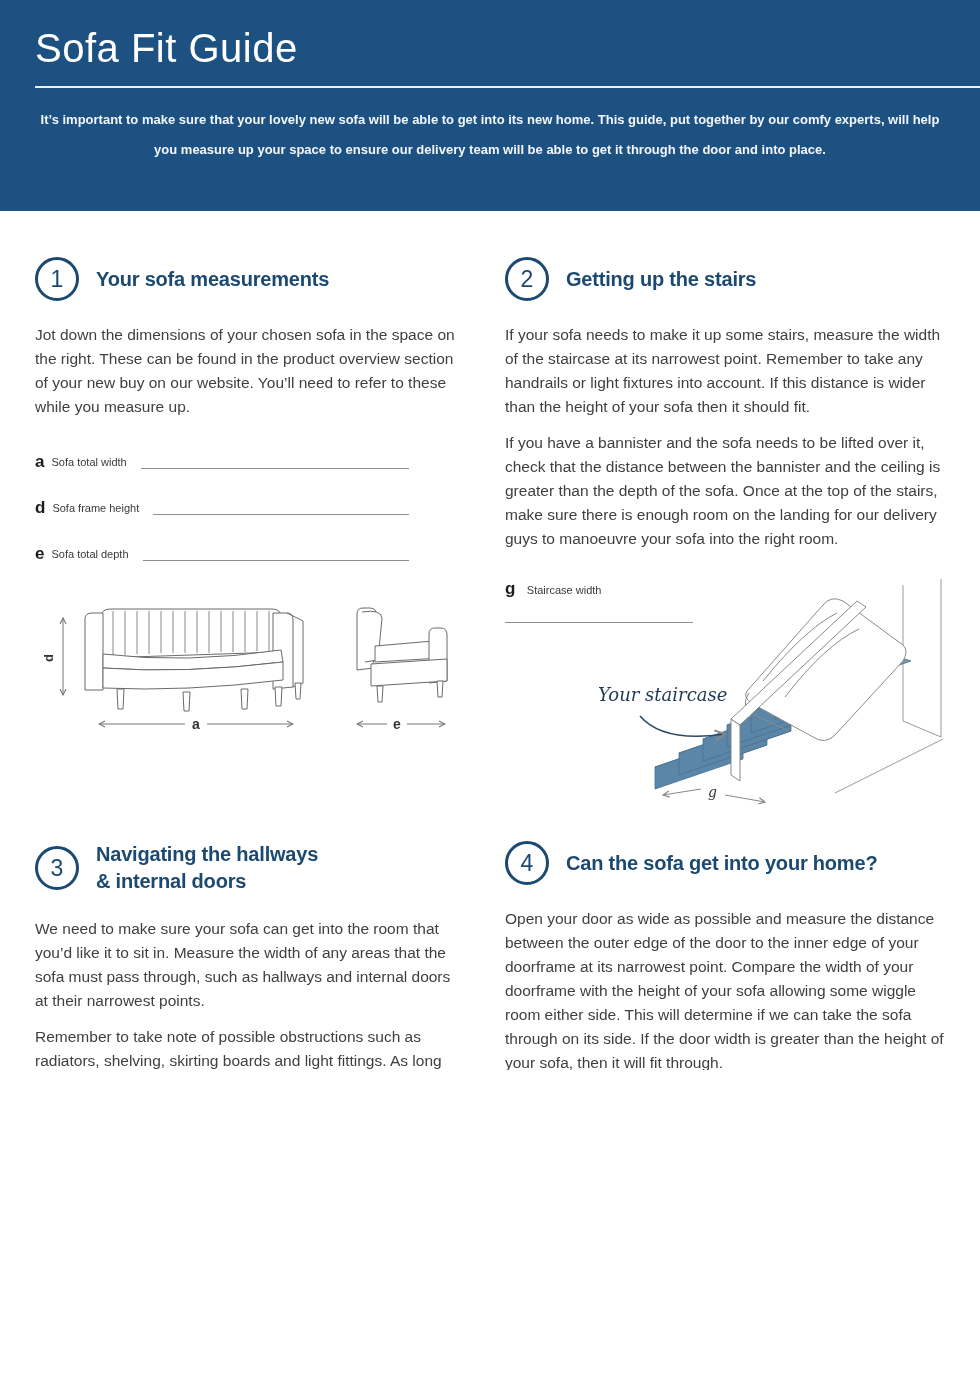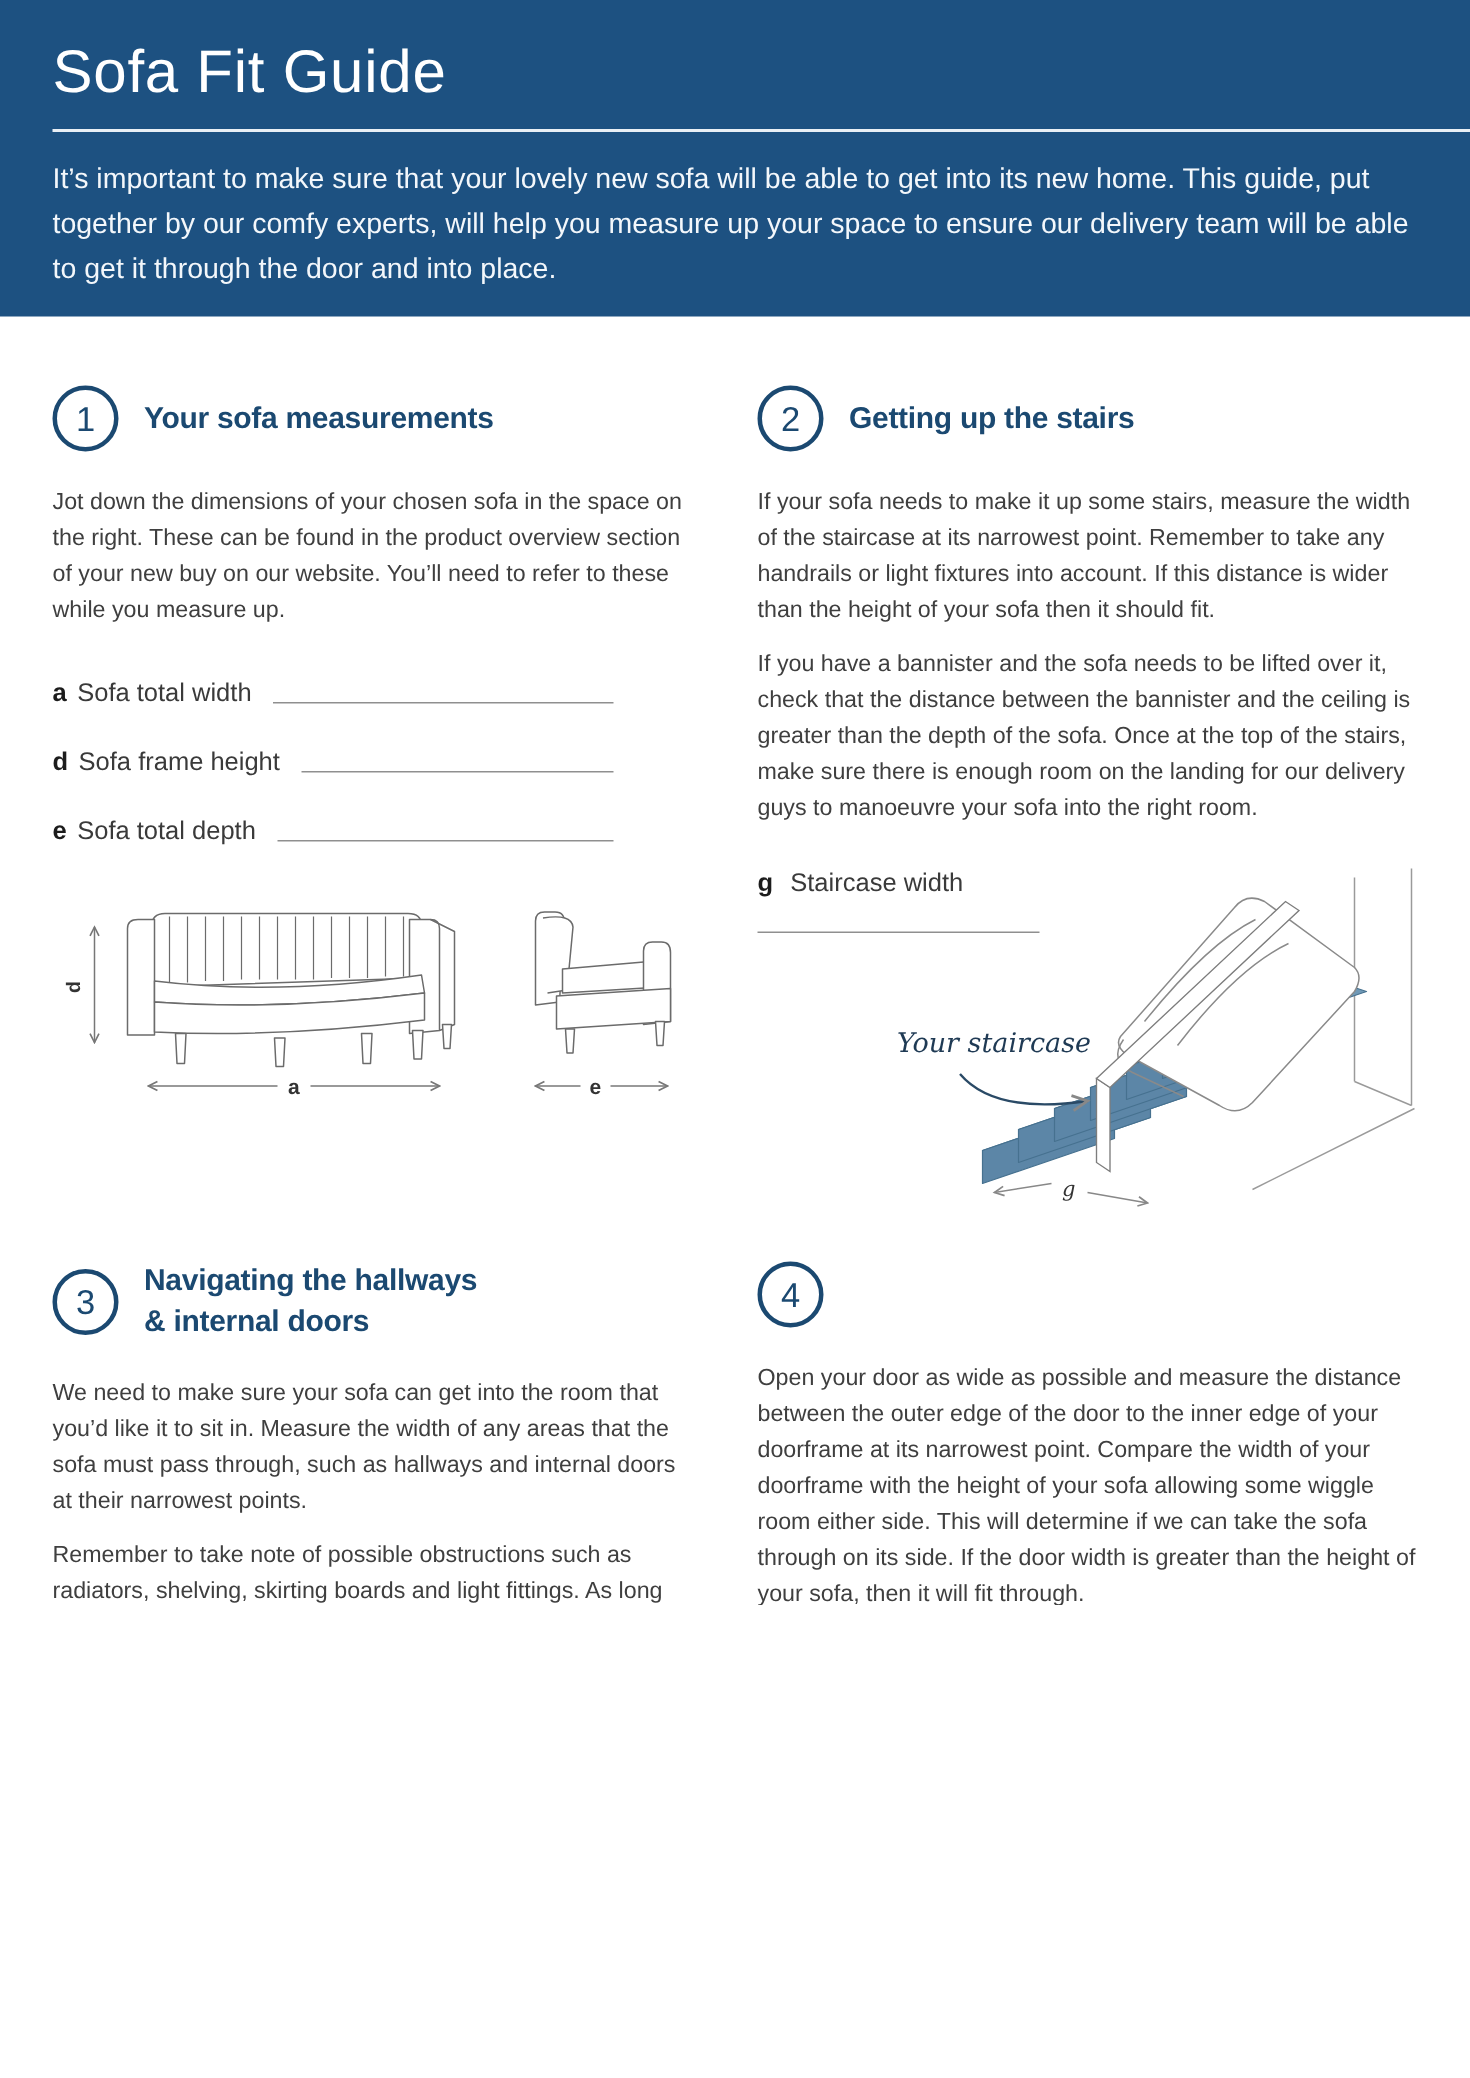--- a/index.html
+++ b/index.html
@@ -15,40 +15,40 @@
   }
   *{box-sizing:border-box;}
   html,body{margin:0;padding:0;background:#fff;}
   body{width:980px;font-family:"Liberation Sans",sans-serif;-webkit-font-smoothing:antialiased;}
   .page{width:980px;height:1070px;position:relative;background:#fff;overflow:hidden;}
 
   
   .hero{height:211px;background:var(--band);padding:24px 35px 0;}
   .hero h1{margin:0;font-size:40px;line-height:48px;font-weight:500;color:#fff;letter-spacing:.5px;}
   .hero-rule{height:2px;background:#e9eff5;margin:14px -35px 17px 0;}
-  .intro{margin:0;color:#f3f7fb;font-size:19px;line-height:30px;font-weight:400;max-width:925px;}
+  .intro{margin:0;color:#f3f7fb;font-size:13px;line-height:30px;font-weight:700;max-width:925px;text-align:center;}
 
   
   .grid{display:grid;grid-template-columns:420px 440px;column-gap:50px;padding:0 35px;}
   .row1{margin-top:46px;}
   .row2{margin-top:35px;}
 
   .sec-head{display:flex;align-items:center;gap:17px;}
   .badge{width:44px;height:44px;border:3px solid var(--navy);border-radius:50%;display:flex;align-items:center;justify-content:center;color:var(--navy);font-size:23px;font-weight:500;flex:0 0 auto;}
   h2{margin:0;color:var(--navy);font-size:20px;line-height:27px;font-weight:700;letter-spacing:-.2px;}
 
   p.body{margin:22px 0 0;color:var(--text);font-size:15.5px;line-height:24px;}
   p.body.follow{margin-top:12px;}
 
   
   .fields1{margin-top:32px;width:374px;}
   .frow{display:flex;align-items:flex-end;height:21px;margin-bottom:25px;}
   .frow:last-child{margin-bottom:0;}
   .letter{font-weight:700;font-size:17px;color:#1c1c1c;margin-right:7px;line-height:20px;}
-  .flabel{font-size:17px;color:#3a3a3a;line-height:20px;white-space:nowrap;}
+  .flabel{font-size:11px;color:#3a3a3a;line-height:20px;white-space:nowrap;}
   .wline{flex:1;border-bottom:1.5px solid var(--rule);margin-left:14px;margin-bottom:3px;}
 
   
   .field-block .wline2{width:100%;border-bottom:1.5px solid var(--rule);margin-top:22px;}
 
   svg.sofa{display:block;margin-top:24px;}
 
   .stairs-wrap{position:relative;height:235px;margin-top:20px;}
   .gfield{position:absolute;left:0;top:8px;width:188px;}
   svg.stairs{position:absolute;left:0;top:0;}
@@ -307,20 +307,21 @@
           <text x="128" y="58" transform="rotate(-90 128 55)" font-size="11" font-weight="700" fill="#333" text-anchor="middle">l</text>
         </svg>
       </div>
     </section>
 
     <section>
       <div class="sec-head">
         <div class="badge">
           <span>4</span>
         </div>
+        <h2>Can the sofa get into your home?</h2>
       </div>
       <p class="body">Open your door as wide as possible and measure the distance between the outer edge of the door to the inner edge of your doorframe at its narrowest point. Compare the width of your doorframe with the height of your sofa allowing some wiggle room either side. This will determine if we can take the sofa through on its side. If the door width is greater than the height of your sofa, then it will fit through.</p>
 
       <div class="door-wrap">
         <div class="mfield field-block">
           <div>
             <span class="letter">m</span>
             <span class="flabel">Door width</span>
           </div>
           <div class="wline2"></div>

